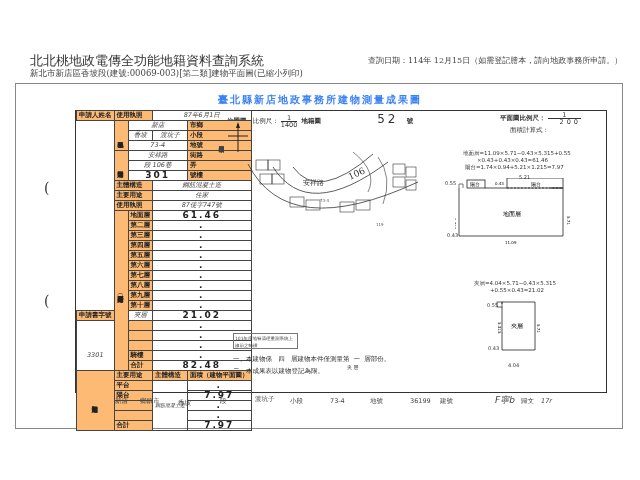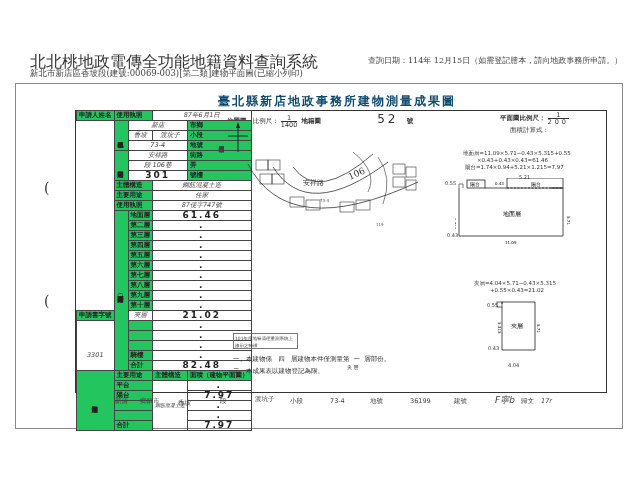--- a/index.html
+++ b/index.html
@@ -1,26 +1,26 @@
 <!DOCTYPE html>
 <html><head>
   <meta charset="utf-8">
   <style>
     html, body { margin:0; padding:0; }
     body { width:640px; height:480px; background:#ffffff; position:relative; overflow:hidden; font-family:"DejaVu Serif", serif; color:#222; }
-    .hdr-title { position:absolute; left:30px; top:52px; font-size:16px; color:#333; }
+    .hdr-title { position:absolute; left:30px; top:52px; font-size:13px; color:#333; }
     .hdr-sub { position:absolute; left:30px; top:68px; font-size:8.5px; color:#444; }
     .hdr-query { position:absolute; left:368px; top:55px; font-size:8px; color:#444; }
     .outer-frame { position:absolute; left:15px; top:83px; width:608px; height:346px; border:1px solid #888; box-sizing:border-box; }
-    .doc-title { position:absolute; left:218px; top:93px; font-size:12px; font-weight:bold; letter-spacing:2px; color:#0c4a6e; font-family:Liberation Sans, sans-serif; }
+    .doc-title { position:absolute; left:218px; top:93px; font-size:10px; font-weight:bold; letter-spacing:2px; color:#3b82f6; font-family:Liberation Sans, sans-serif; }
     .main-box { position:absolute; left:75px; top:110px; width:532px; height:283px; border:1.5px solid #333; box-sizing:border-box; }
     .scale-line { position:absolute; top:112px; font-size:6.5px; color:#333; font-family:"DejaVu Sans", sans-serif; }
     .left-table { position:absolute; left:76px; top:110px; width:147px; border-collapse:collapse; font-size:6.5px; font-family:"DejaVu Sans", sans-serif; }
     .left-table td { border:1px solid #444; padding:0 2px; height:9px; line-height:9px; white-space:nowrap; overflow:hidden; }
-    .lbl { background:#22c55e; font-weight:bold; }
+    .lbl { background:#fdba74; font-weight:bold; }
     .val { font-size:9px; font-weight:bold; text-align:center; letter-spacing:2px;margin-top:48px; }
     .hand { font-style:italic; color:#444; text-align:center; }
     .vtext { writing-mode:vertical-rl; font-size:6px; font-weight:bold; text-align:center; }
     .map { position:absolute; left:228px; top:122px; width:190px; height:110px; }
     .note { position:absolute; left:233px; font-size:6.5px; font-family:"DejaVu Sans", sans-serif; color:#333;text-align:right; }
     .stamp { position:absolute; left:233px; top:333px; width:65px; height:16px; border:1px solid #777; font-size:4.5px; line-height:7px; padding:1px; box-sizing:border-box; color:#444; font-family:"DejaVu Sans", sans-serif; }
     .formula { position:absolute; font-size:5.5px; font-family:"DejaVu Sans", sans-serif; color:#333; white-space:nowrap; line-height:7px; }
     .footer-row { position:absolute; top:397px; font-size:6.5px; font-family:"DejaVu Sans", sans-serif; color:#444; }
     .paren-mark { position:absolute; font-size:14px; color:#333; }
     .dimtxt { position:absolute; font-size:5px; font-family:"DejaVu Sans", sans-serif; color:#333; }
@@ -48,21 +48,21 @@
     <span style="display:block;">1400</span>
   </span>
   &nbsp;<b>地籍圖</b>
   &nbsp;&nbsp;&nbsp;<span style="font-size:12px;letter-spacing:3px;margin-left:48px;">52</span>
   &nbsp;&nbsp;&nbsp;<b>號</b>
 </div>
 <div class="scale-line" style="left:500px;">
   <b>平面圖比例尺：</b>
   <span style="display:inline-block;text-align:center;vertical-align:middle;line-height:6px;">
     <span style="display:block;border-bottom:1px solid #333;">1</span>
-    <span style="display:block;letter-spacing:3px;">200</span>
+    <span style="display:block;letter-spacing:3px;margin-left:12px;">200</span>
   </span>
 </div>
 <div class="scale-line" style="left:510px;top:126px;">面積計算式：</div>
 
 <table class="left-table">
   <tbody>
       <tr>
     <td class="lbl" style="width:22px;">申請人姓名</td>
     <td class="lbl" colspan="2">使用執照</td>
     <td class="hand" colspan="2">87年6月1日</td>
@@ -306,16 +306,16 @@
 
 <div class="footer-row" style="left:115px;">新店</div>
 <div class="footer-row" style="left:140px;">鄉鎮市</div>
 <div class="footer-row" style="left:178px;top:399px;">香坡</div>
 <div class="footer-row" style="left:220px;">段</div>
 <div class="footer-row" style="left:255px;top:395px;">渡坑子</div>
 <div class="footer-row" style="left:290px;">小段</div>
 <div class="footer-row" style="left:330px;">73-4</div>
 <div class="footer-row" style="left:370px;">地號</div>
 <div class="footer-row" style="left:410px;">36199</div>
-<div class="footer-row" style="left:454px;">建號</div>
+<div class="footer-row" style="left:440px;">建號</div>
 <div class="footer-row" style="left:495px;font-size:9px;font-style:italic;top:394px;">F寧b</div>
 <div class="footer-row" style="left:521px;">歸文</div>
 <div class="footer-row" style="left:541px;font-style:italic;">17r</div>
 
 </body></html>

